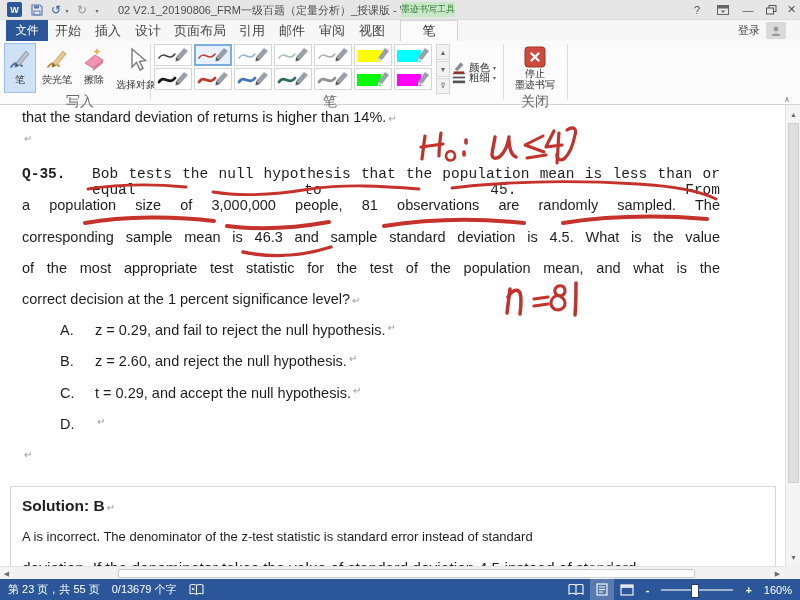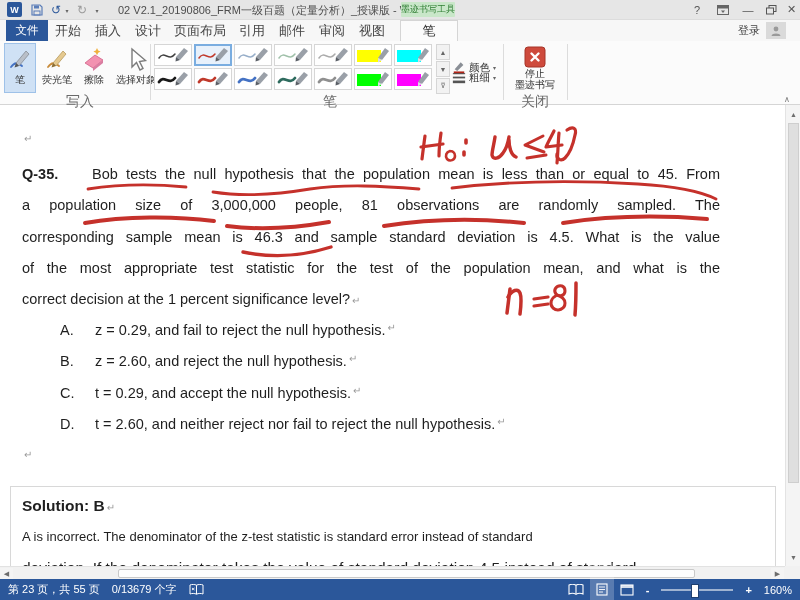--- a/index.html
+++ b/index.html
@@ -130,21 +130,21 @@
       <span class="lbl">荧光笔</span>
     </div>
     <div class="abs big-btn" style="left:78px;width:32px;">
       <svg width="24" height="24" viewBox="0 0 24 24">
         <path d="M15 1 l1.2 2.4 2.4 1.2 -2.4 1.2 -1.2 2.4 -1.2 -2.4 -2.4 -1.2 2.4 -1.2 Z" fill="#f0b13e"></path>
         <polygon points="3,16 13,8 21,13 11,21" fill="#f291b0" stroke="#d06288" stroke-width="0.8"></polygon>
         <polygon points="11,21 21,13 21,16 11,24" fill="#d97ca0"></polygon>
       </svg>
       <span class="lbl">擦除</span>
     </div>
-    <div class="abs big-btn" style="left:112px;width:48px;">
+    <div class="abs big-btn" style="left:112px;width:48px;justify-content:space-between;">
       <svg width="24" height="24" viewBox="0 0 24 24">
         <polygon points="8,2 8,20 12.5,15.5 16,23 19,21.5 15.5,14.5 21.5,13.5" fill="#fff" stroke="#7b7b7b" stroke-width="1.4"></polygon>
       </svg>
       <span class="lbl">选择对象</span>
     </div>
     <div class="abs grp-label" style="left:30px;top:52px;width:100px;">写入</div>
     <div class="abs grp-divider" style="left:150px;"></div>
 
     <div class="abs" style="left:154px;top:3px;">
         <div class="gal-row">
@@ -280,23 +280,26 @@
       </svg>
       <span class="lbl">停止</span>
       <span class="lbl">墨迹书写</span>
     </div>
     <div class="abs grp-label" style="left:507px;top:52px;width:56px;">关闭</div>
     <div class="abs grp-divider" style="left:567px;"></div>
     <div class="abs collapse">∧</div>
   </div>
 
   <div class="abs doc">
+    <div class="dline" style="left:22px;top:4px;">
+      <span>that the standard deviation of returns is higher than 14%.</span><span class="pilcrow">↵</span>
+    </div>
     <span class="pilcrow-abs" style="left:24px;top:28px;">↵</span>
 
-    <div class="dline" style="left:22px;top:61px;width:698px;display:flex;white-space:normal;">
+    <div class="dline" style="left:22px;top:61px;width:698px;display:flex;white-space:normal;font-family:Liberation Mono, monospace;">
       <span style="width:70px;font-weight:bold;flex:none;">Q-35.</span>
       <span class="just" style="flex:1;display:block;">Bob tests the null hypothesis that the population mean is less than or equal to 45. From</span>
     </div>
     <div class="dline just" style="left:22px;top:92px;width:698px;">a population size of 3,000,000 people, 81 observations are randomly sampled. The</div>
     <div class="dline just" style="left:22px;top:124px;width:698px;">corresponding sample mean is 46.3 and sample standard deviation is 4.5. What is the value</div>
     <div class="dline just" style="left:22px;top:155px;width:698px;">of the most appropriate test statistic for the test of the population mean, and what is the</div>
     <div class="dline" style="left:22px;top:186px;">
       <span>correct decision at the 1 percent significance level?</span><span class="pilcrow">↵</span>
     </div>
 
@@ -310,21 +313,20 @@
       <span>z = 2.60, and reject the null hypothesis.</span>
       <span class="pilcrow">↵</span>
     </div>
     <div class="dline" style="left:60px;top:280px;display:flex;">
       <span style="width:35px;">C.</span>
       <span>t = 0.29, and accept the null hypothesis.</span>
       <span class="pilcrow">↵</span>
     </div>
     <div class="dline" style="left:60px;top:311px;display:flex;">
       <span style="width:35px;">D.</span>
-      <span>t = 2.60, and neither reject nor fail to reject the null hypothesis.</span>
       <span class="pilcrow">↵</span>
     </div>
 
     <span class="pilcrow-abs" style="left:24px;top:344px;">↵</span>
 
     <div class="abs tbl-line" style="left:10px;top:381px;width:766px;height:1px;"></div>
     <div class="abs tbl-line" style="left:10px;top:381px;width:1px;height:80px;"></div>
     <div class="abs tbl-line" style="left:775px;top:381px;width:1px;height:80px;"></div>
 
     <div class="dline" style="left:22px;top:392px;font-size:15.5px;font-weight:bold;">

